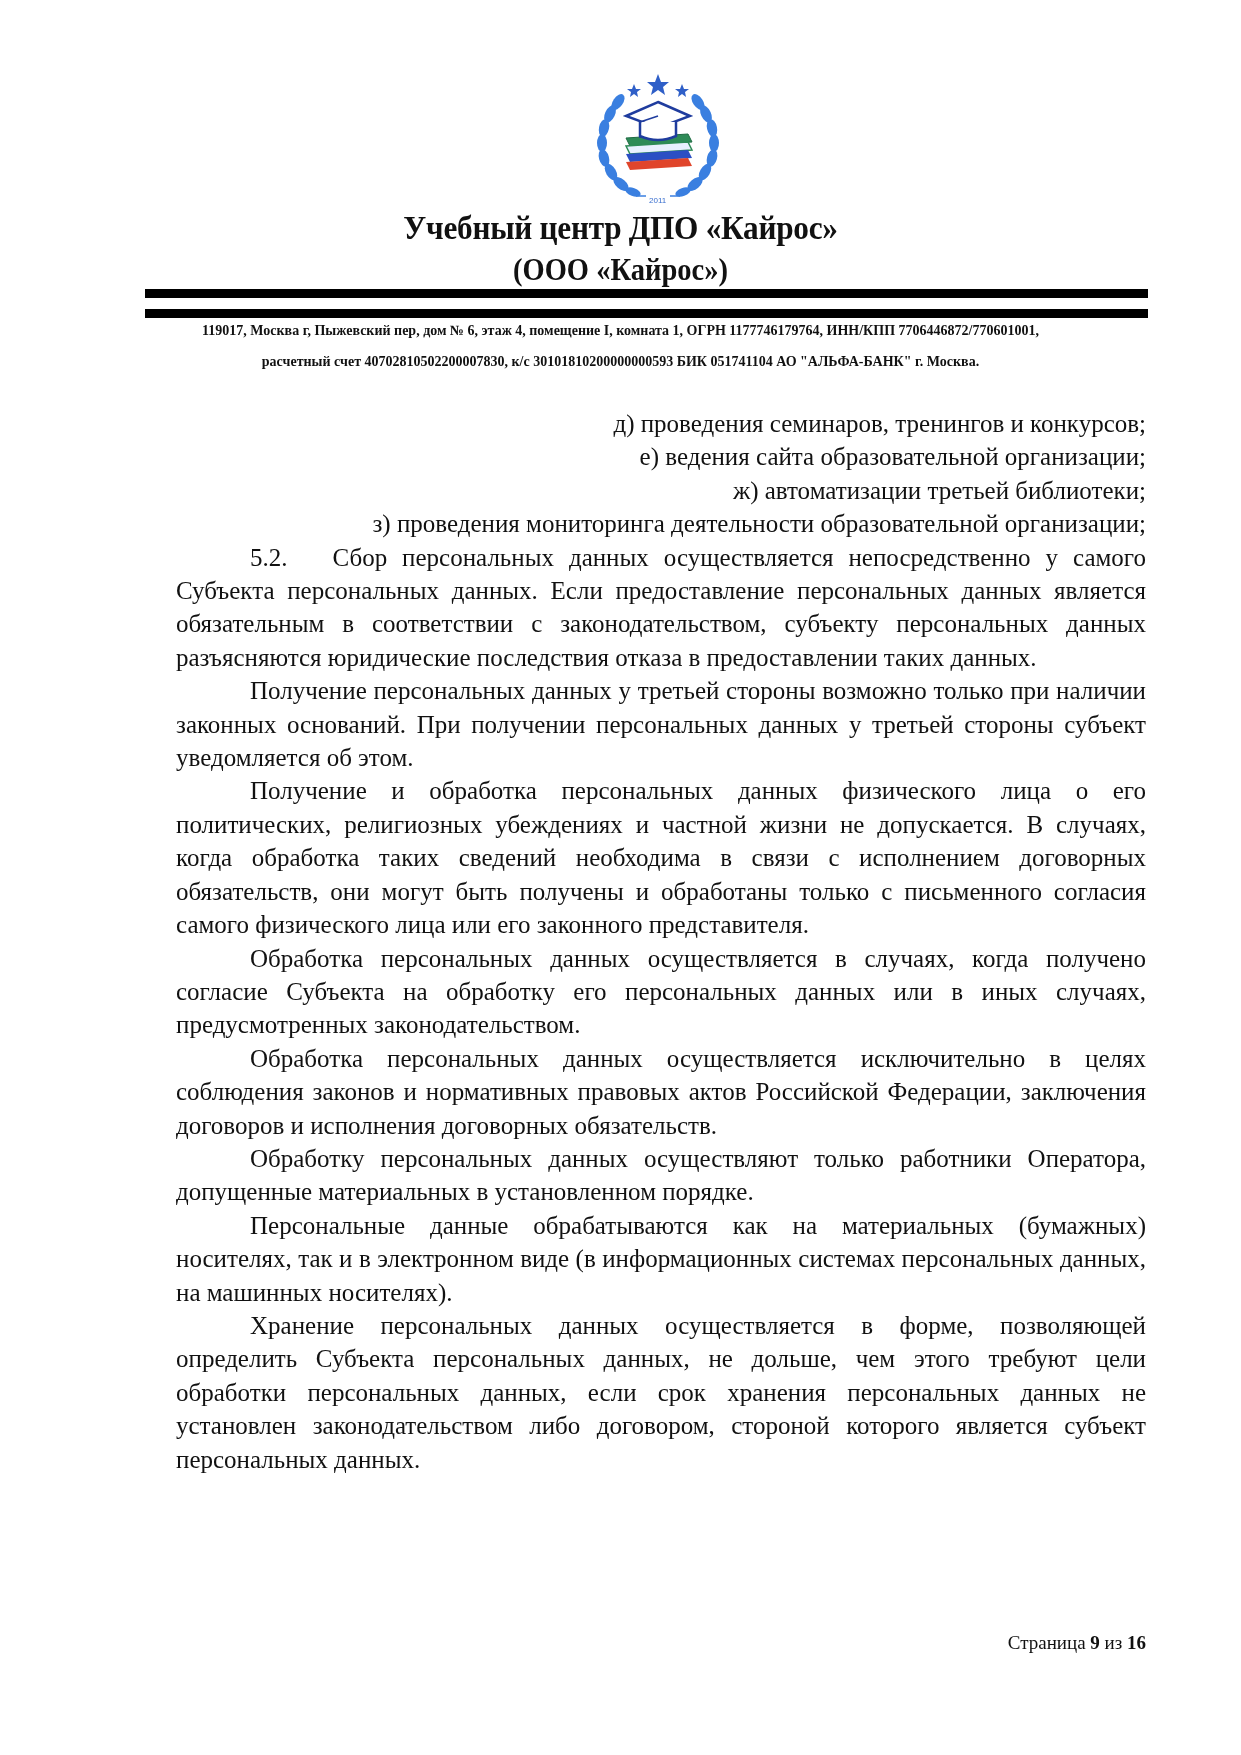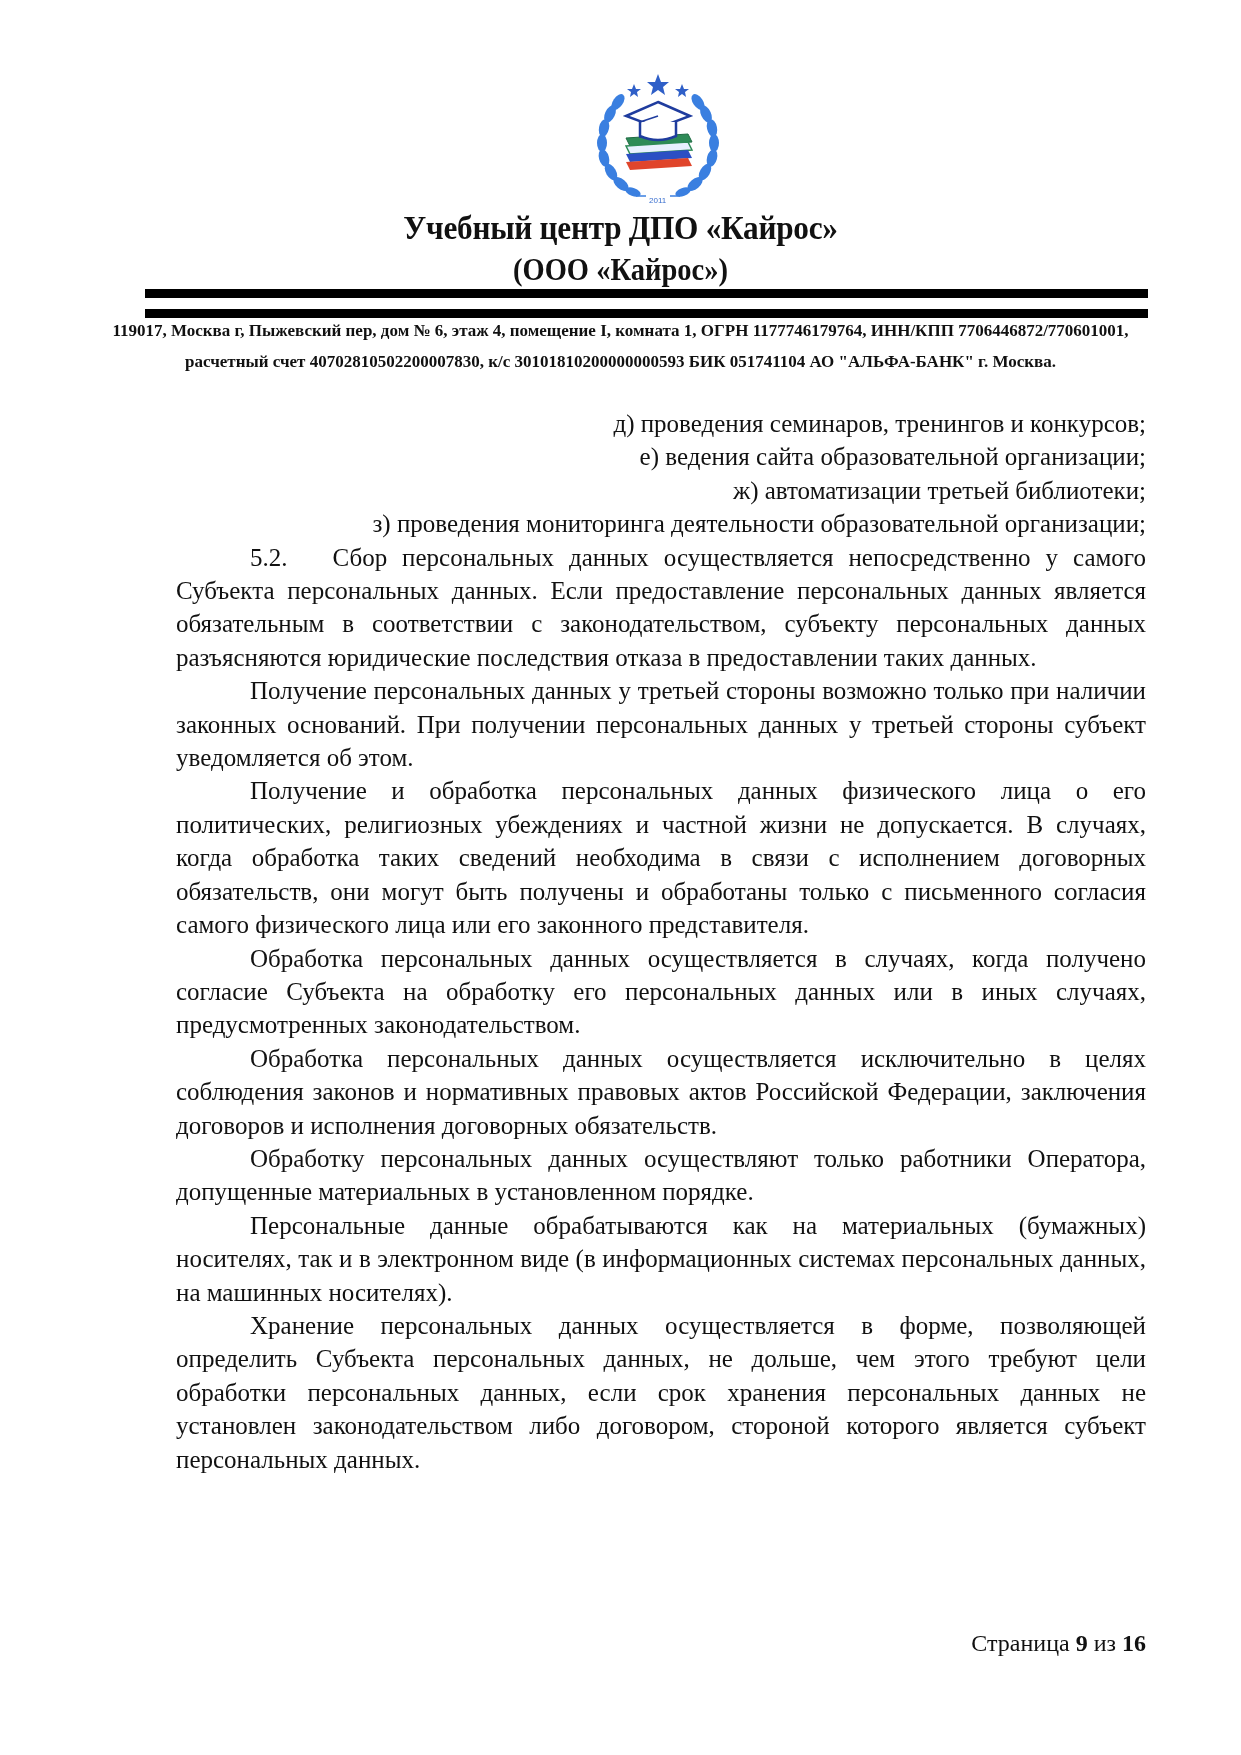--- a/index.html
+++ b/index.html
@@ -20,34 +20,34 @@
       font-size: 31px; font-weight: bold; line-height: 36px;
       transform: scaleX(0.92);
     }
     .rule {
       position: absolute; left: 145px; width: 1003px; height: 9px; background: #000;
     }
     .rule.r1 { top: 289px; }
     .rule.r2 { top: 309px; }
     .req {
       position: absolute; left: 0; width: 1241px; text-align: center;
-      font-size: 17px; font-weight: bold; line-height: 18px; white-space: nowrap;
+      font-size: 14px; font-weight: bold; line-height: 18px; white-space: nowrap;
     }
     .req.l1 { top: 322px; }
     .req.l2 { top: 353px; }
     .body-text {
       position: absolute; left: 176px; width: 970px; top: 407px;
       font-size: 25px; line-height: 33.4px; text-align: justify;
     }
     .body-text p { margin: 0; }
     .item { padding-left: 74px; text-align: right; }
     .para { text-indent: 74px; }
     .footer {
       position: absolute; right: 95px; top: 1632px;
-      font-size: 24px; line-height: 22px;
+      font-size: 19px; line-height: 22px;
     }
     .footer b { font-weight: bold; }
   </style>
 </head>
 <body>
 
 <div class="logo">
   <svg width="140" height="135" viewBox="0 0 140 135">
 
     <polygon points="70,2 73,10 81,10 75,15 77,23 70,18 63,23 65,15 59,10 67,10" fill="#2f5fc8"></polygon>

